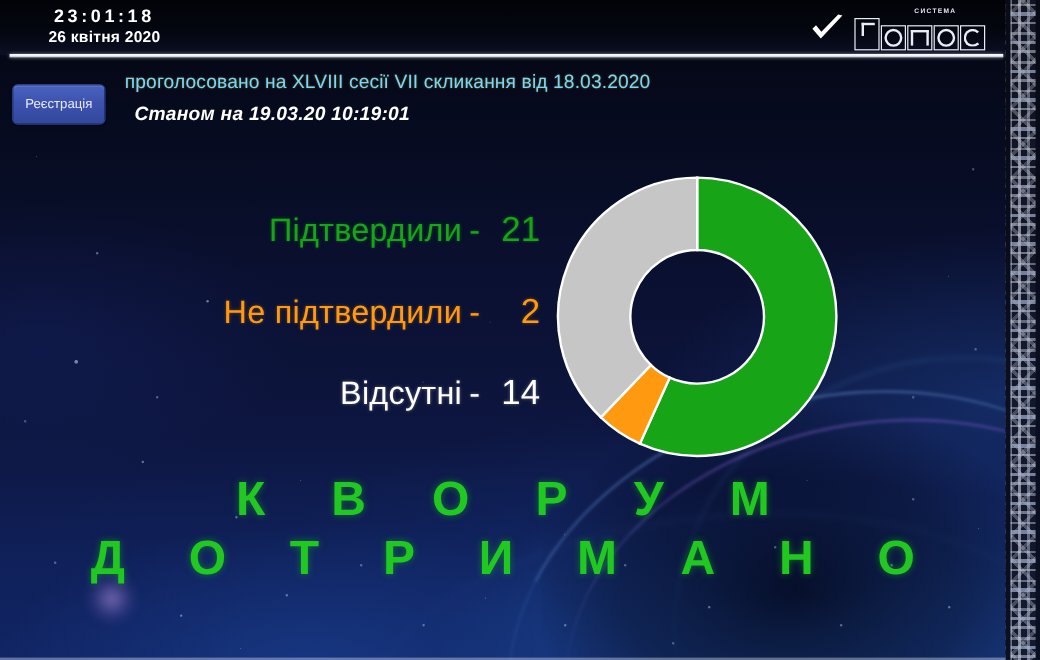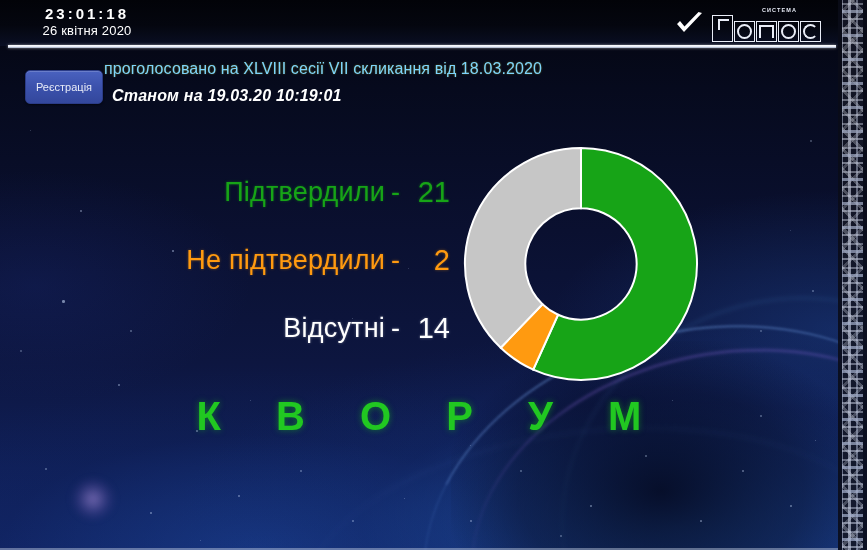--- a/index.html
+++ b/index.html
@@ -149,21 +149,21 @@
   }
   .clock-time {
     font-size: 15px;
     font-weight: bold;
     letter-spacing: 3px;
     line-height: 19px;
     white-space: nowrap;
   }
   .clock-date {
     font-size: 13px;
-    font-weight: normal;
+    font-weight: bold;
     line-height: 16px;
     letter-spacing: 0.2px;
     white-space: nowrap;
   }
   .board-title {
     position: absolute;
     left: 0; right: 0; top: 18px;
     text-align: center;
     color: #ffffff;
     font-size: 14.5px;
@@ -243,21 +243,20 @@
     background: linear-gradient(180deg, #4a62bf 0%, #3c52ad 48%, #33479c 100%);
     border: 1px solid #2b3c87;
     box-shadow: inset 0 1px 0 rgba(255,255,255,0.18), 0 1px 2px rgba(0,0,0,0.55);
     color: #e8ecf8;
     font-size: 11px;
     display: flex;
     align-items: center;
     justify-content: center;
     cursor: pointer;
     user-select: none;
-    margin-left: 15px;
   }
 
   
   .session-line {
     position: absolute;
     left: 104px; top: 60px;
     color: #7dd3fc;
     font-size: 16px;
     font-weight: normal;
     letter-spacing: 0.1px;
@@ -461,16 +460,17 @@
   <div class="donut-wrap">
     <svg id="donut-svg" width="236" height="236" viewBox="0 0 236 236">
         <path d="M 118 2 A 116 116 0 1 1 70.21945520369685 223.70250488502376 L 95.06533849777449 168.7372023448114 A 55.68 55.68 0 1 0 118 62.32 Z" fill="#17a417" stroke="#ffffff" stroke-width="2"></path>
         <path d="M 70.21945520369685 223.70250488502376 A 116 116 0 0 1 37.73509119860465 201.74690689872483 L 79.47284377533023 158.19851531138792 A 55.68 55.68 0 0 0 95.06533849777449 168.7372023448114 Z" fill="#ff9a10" stroke="#ffffff" stroke-width="2"></path>
         <path d="M 37.73509119860465 201.74690689872483 A 116 116 0 0 1 117.99999999999999 2 L 117.99999999999999 62.32 A 55.68 55.68 0 0 0 79.47284377533023 158.19851531138792 Z" fill="#c6c6c6" stroke="#ffffff" stroke-width="2"></path>
       </svg>
   </div>
 
   <div class="quorum">
     <div class="quorum-l1">К В О Р У М</div>
+    <div class="quorum-l2">Д О Т Р И М А Н О</div>
   </div>
 
   <div class="bottom-edge"></div>
 </div>
 
 </body></html>

